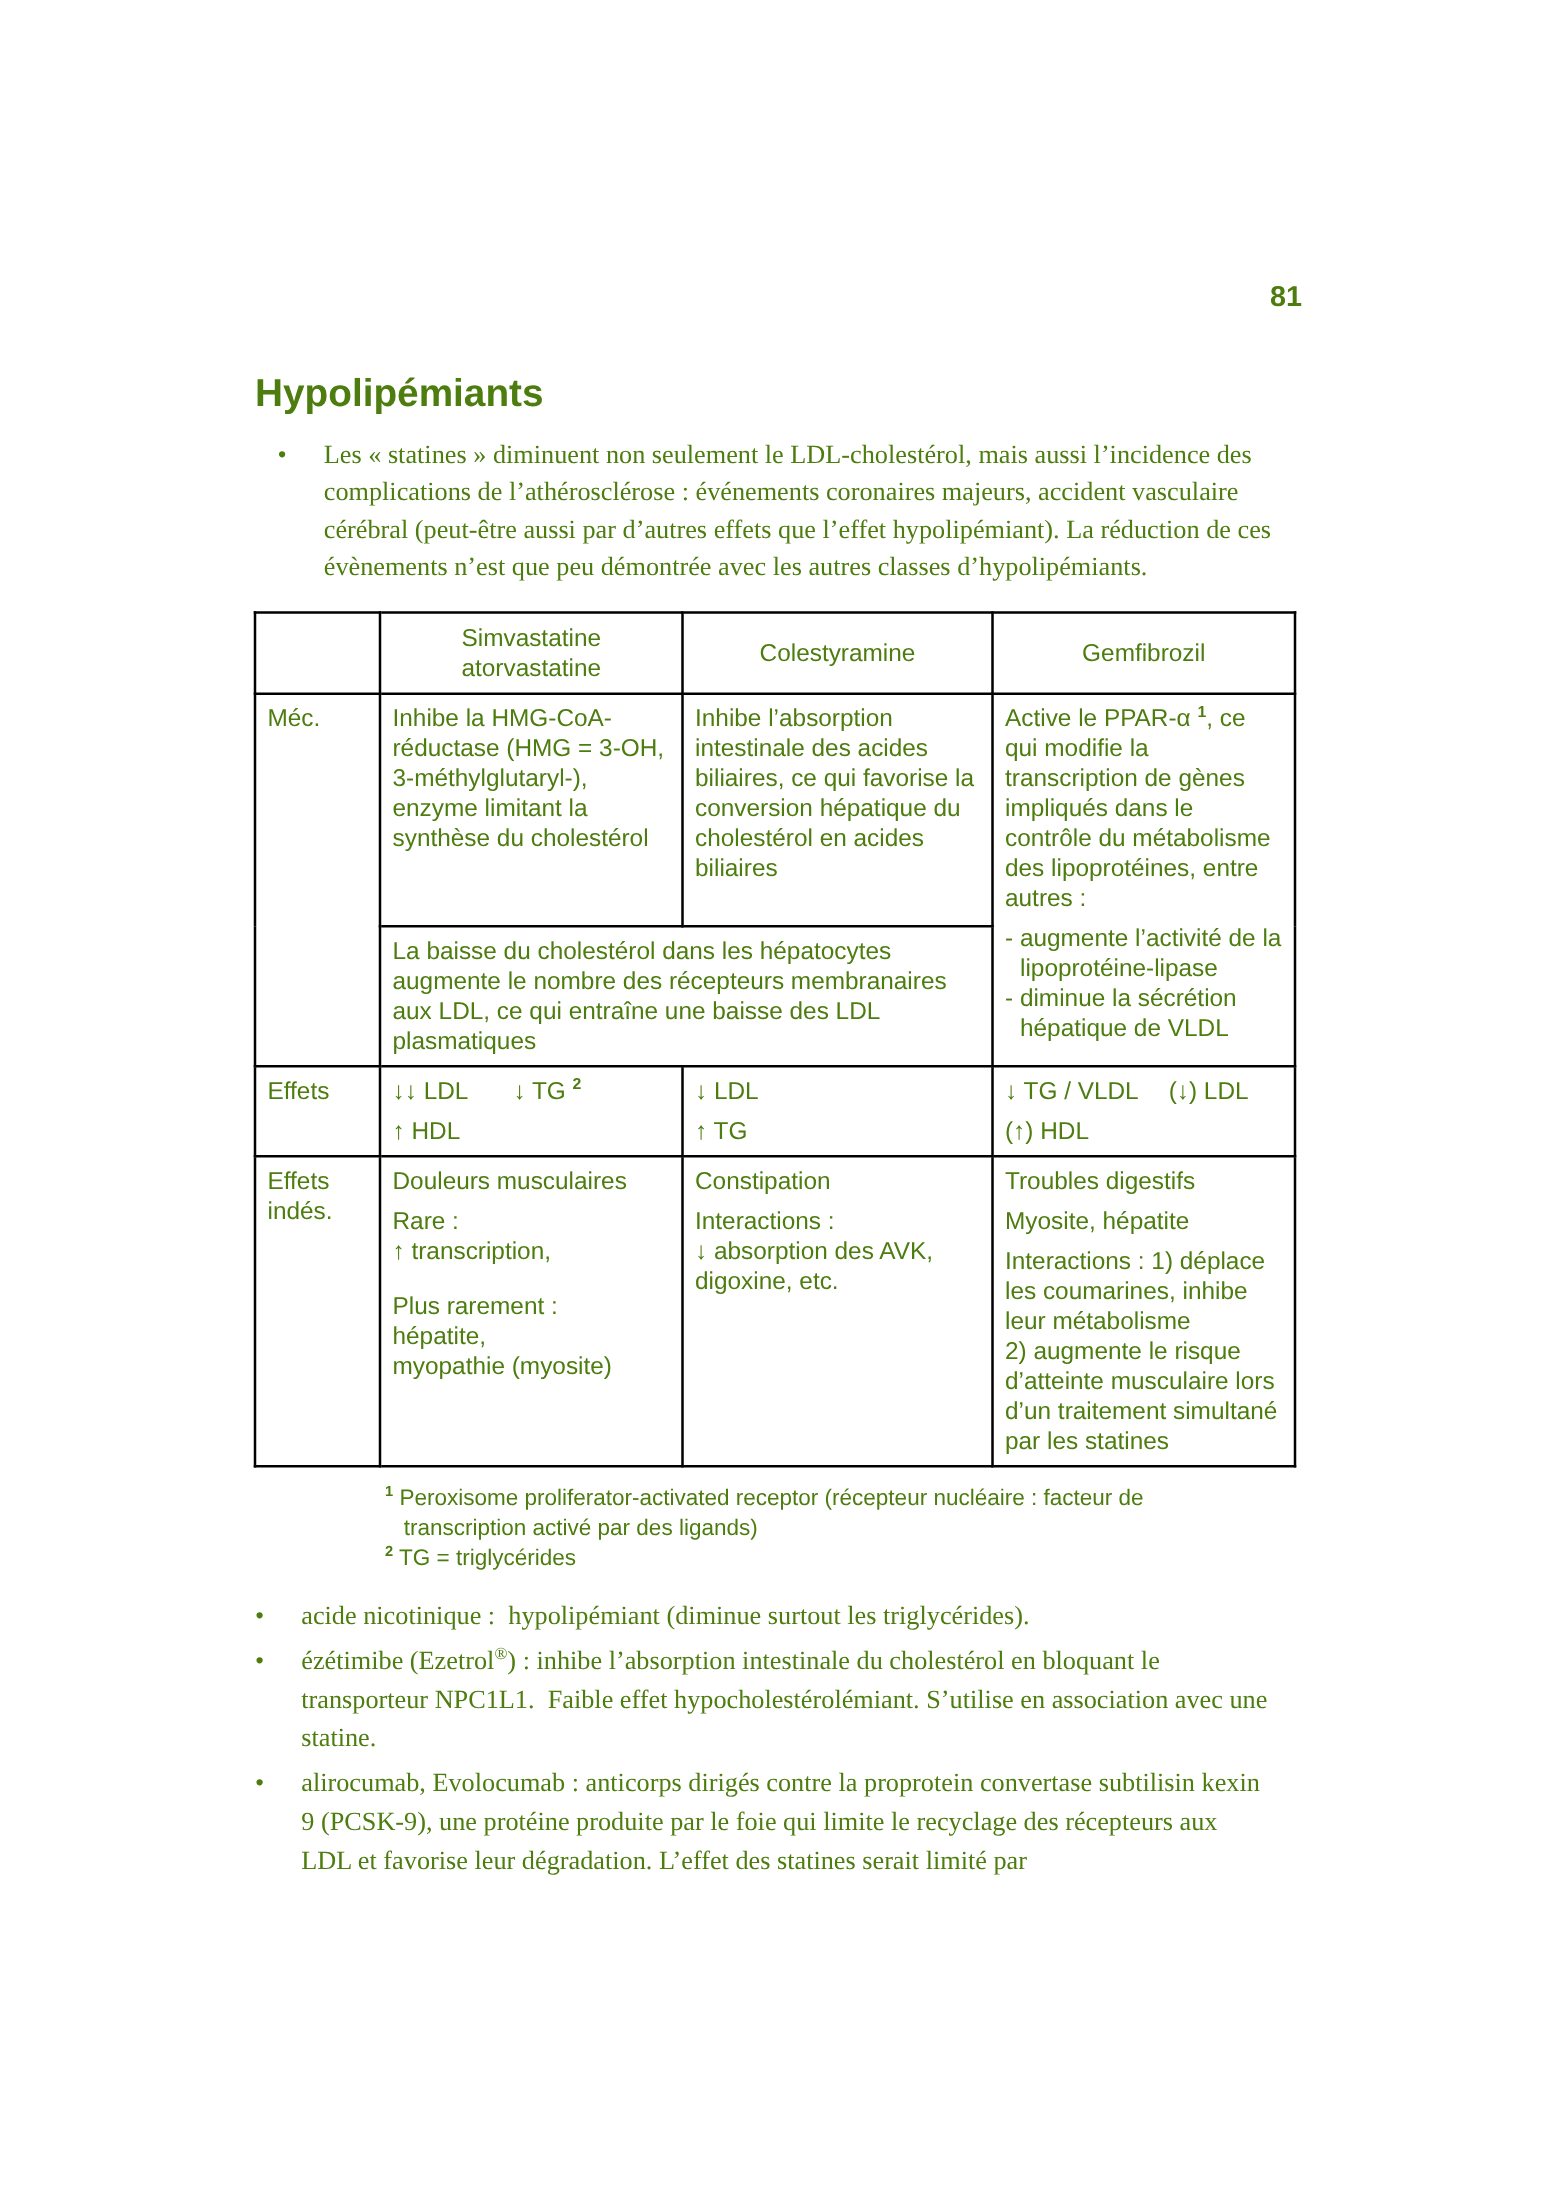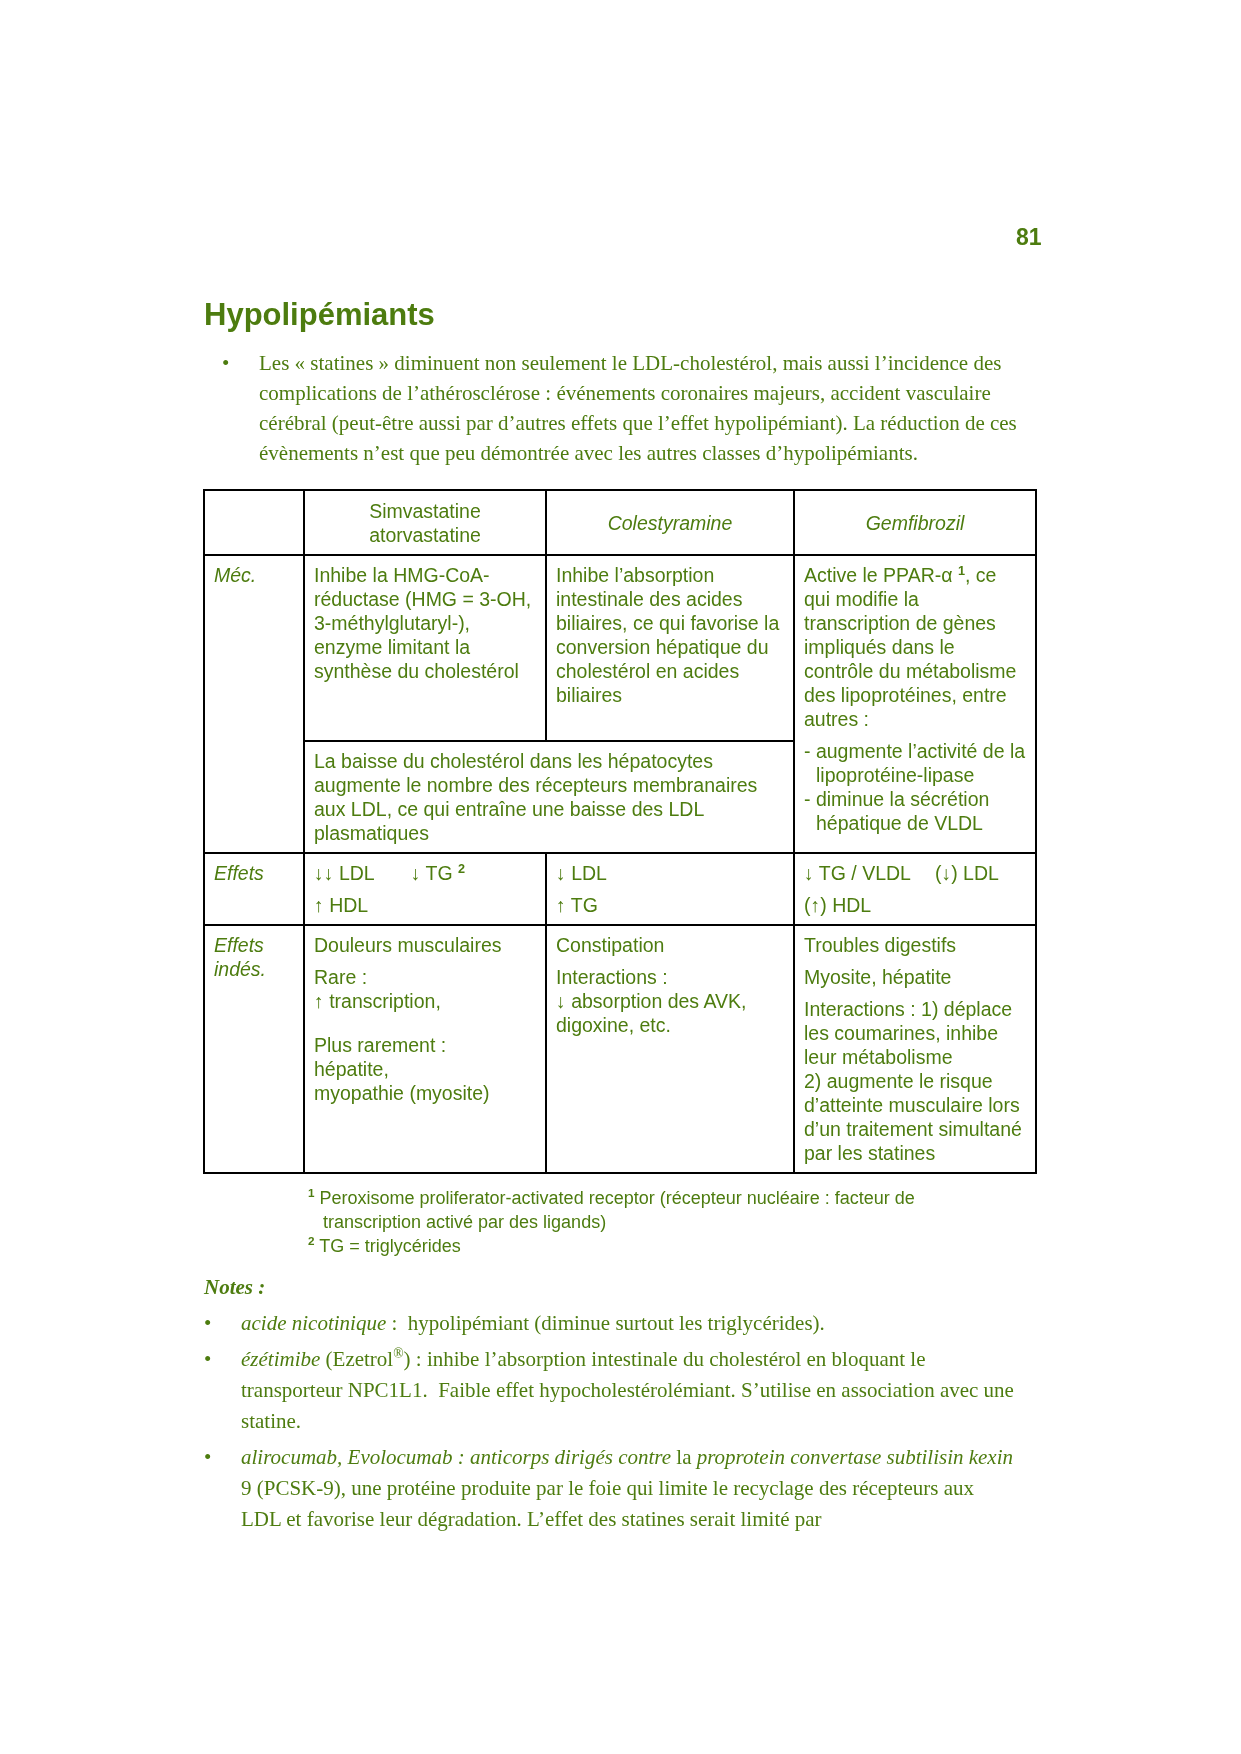--- a/index.html
+++ b/index.html
@@ -15,21 +15,21 @@
   .drugtable{position:absolute;left:203px;top:489px;width:832px;border-collapse:collapse;table-layout:fixed;
              font:19.5px "Liberation Sans",sans-serif;line-height:24px;}
   .drugtable td{border:2px solid #000;vertical-align:top;padding:7px 9px;}
   .drugtable tr.hdr td{text-align:center;vertical-align:middle;padding:4px 6px;}
   tr.hdr{height:65px;}
   tr.r-mec{height:186px;}
   tr.r-shared{height:110px;margin-left:12px;}
   tr.r-eff{height:70px;}
   tr.r-adv{height:237px;}
 
-  .it{font-style:italic;border-radius:11px;}
+  .it{border-radius:11px;}
   .b{font-weight:bold;}
   sup{font-size:0.65em;line-height:0;}
   .hang{padding-left:12px;text-indent:-12px;}
   .mt8{margin-top:8px;}
   .mt30{margin-top:20px;}
   .sp1{margin-left:36px;}
   .sp2{margin-left:24px;}
 
   .footnotes{position:absolute;left:308px;top:1186px;width:676px;font:18px "Liberation Sans",sans-serif;line-height:24px;}
   .fn{padding-left:15px;text-indent:-15px;}
@@ -136,21 +136,20 @@
     </tr>
   </tbody>
     </table>
 
   <div class="footnotes">
     <div class="fn"><sup class="b">1</sup> <span>Peroxisome proliferator-activated receptor (récepteur nucléaire : facteur de transcription activé par des ligands)</span></div>
     <div class="fn"><sup class="b">2</sup> <span>TG = triglycérides</span></div>
   </div>
 
   <div class="notes">
-    <div class="ntitle">Notes :</div>
 
     <div class="nitem">
       <span class="marker">•</span>
       <div class="ntext"><span class="it">acide nicotinique</span><span> : &nbsp;hypolipémiant (diminue surtout les triglycérides).</span></div>
     </div>
 
     <div class="nitem">
       <span class="marker">•</span>
       <div class="ntext"><span class="it">ézétimibe</span><span> (Ezetrol</span><sup>®</sup><span>) : inhibe l’absorption intestinale du cholestérol en bloquant le transporteur NPC1L1. &nbsp;Faible effet hypocholestérolémiant. S’utilise en association avec une statine.</span></div>
     </div>

